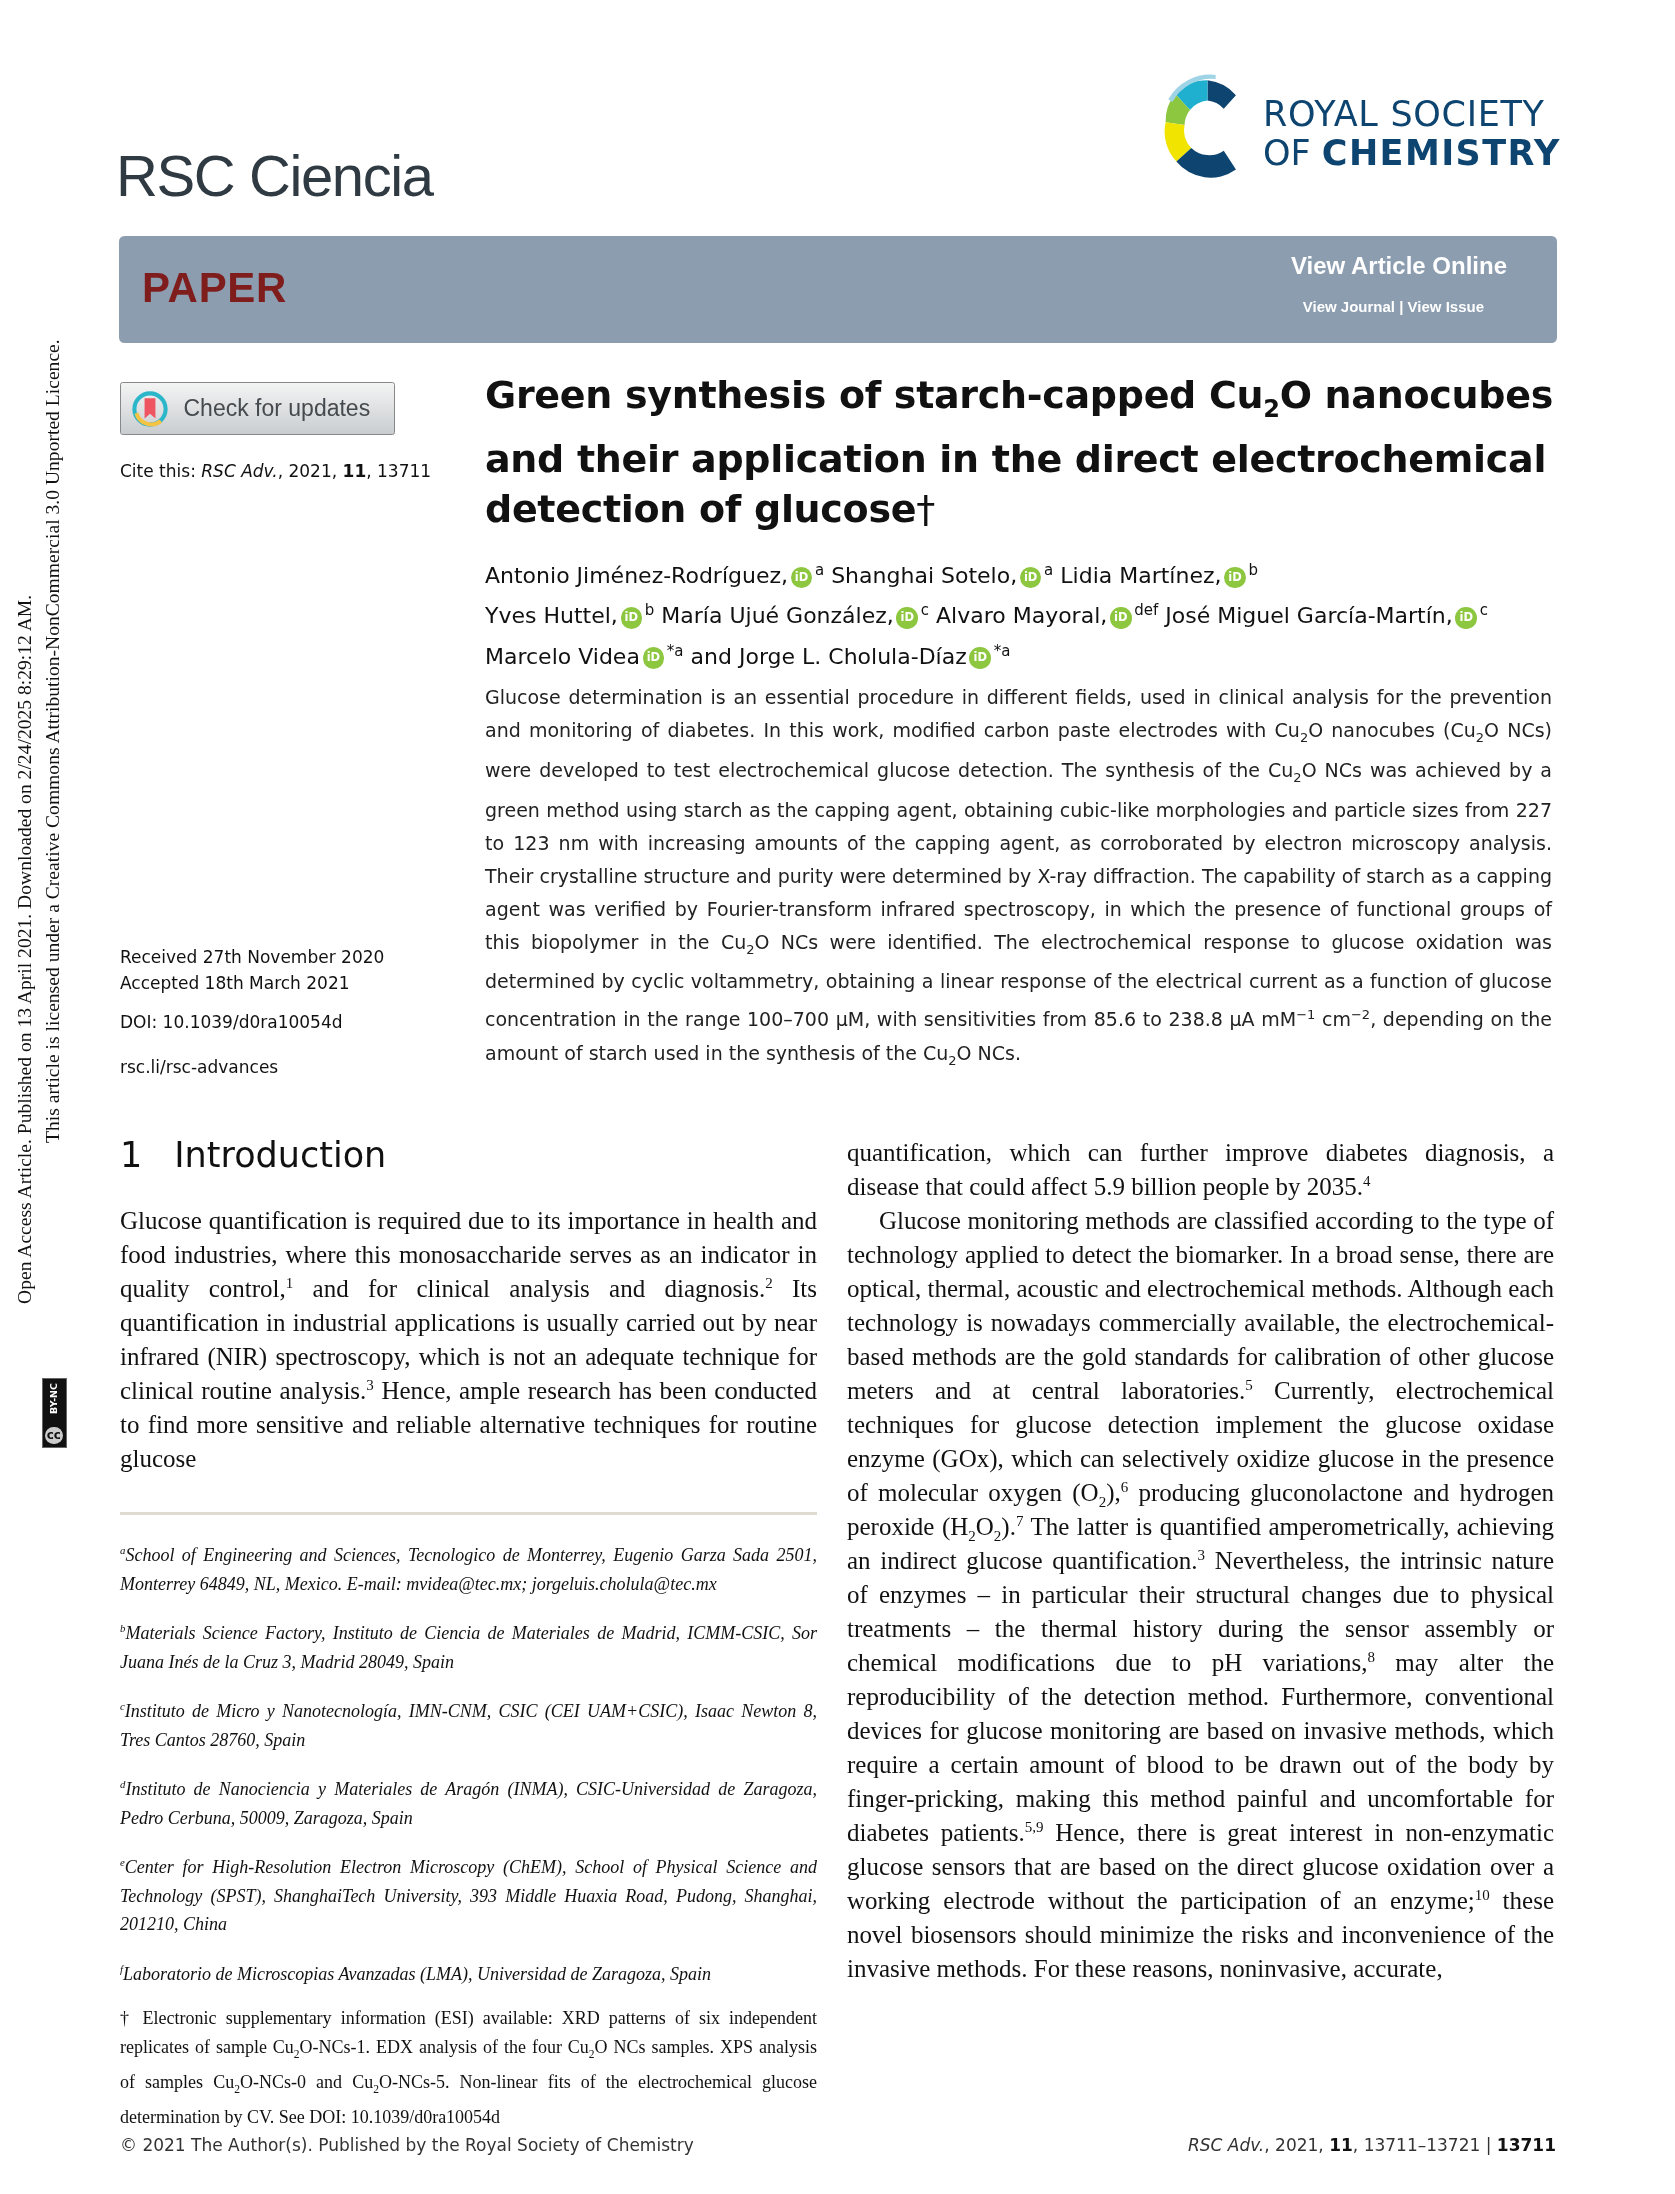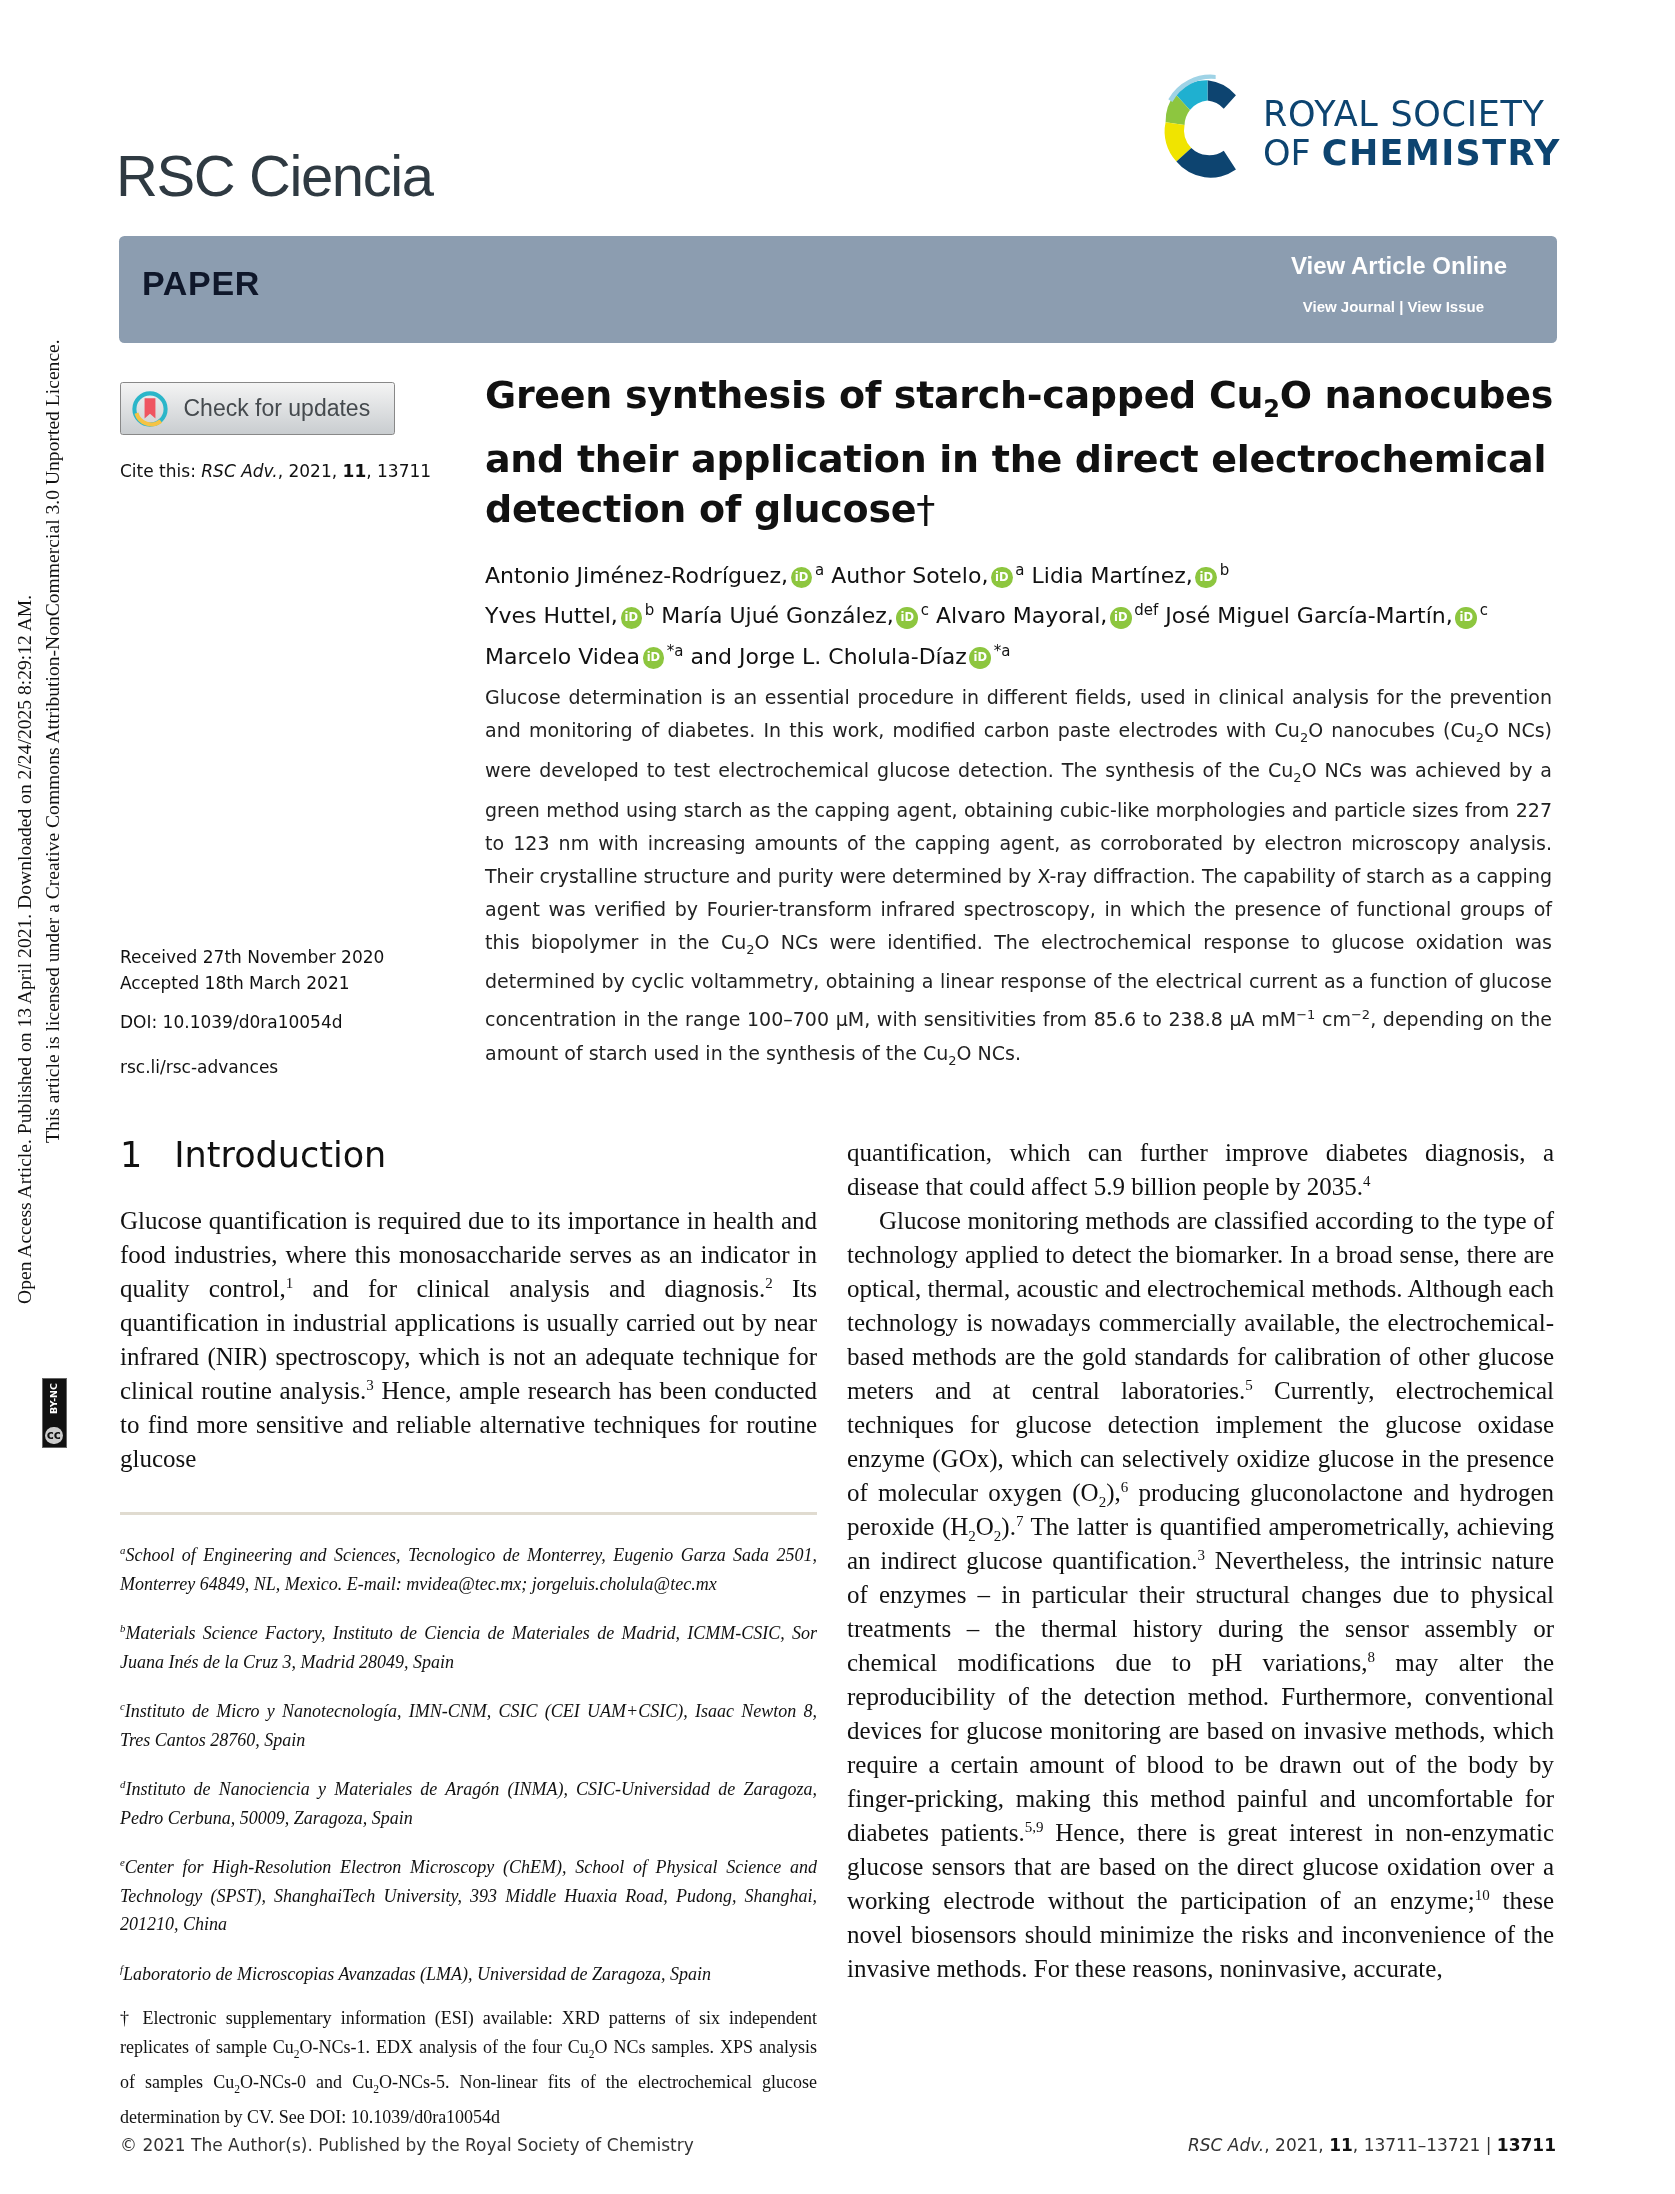--- a/index.html
+++ b/index.html
@@ -8,21 +8,21 @@
 
   
   .journal-title { left:116px; top:142px; font-family:"Liberation Sans", sans-serif; font-size:58px; color:#2f3a42; letter-spacing:-1.4px; }
   .rsc-logo { left:1148px; top:68px; width:419px; height:122px; }
   .rsc-logo .line1 { position:absolute; left:115px; top:26px; font-family:"DejaVu Sans", sans-serif; font-size:35px; color:#0d4470; letter-spacing:0.7px; white-space:nowrap; }
   .rsc-logo .line2 { position:absolute; left:115px; top:65px; font-family:"DejaVu Sans", sans-serif; font-size:35px; color:#0d4470; white-space:nowrap; }
   .rsc-logo .line2 b { font-weight:bold; letter-spacing:1.4px; }
 
   
   .banner { left:119px; top:236px; width:1438px; height:107px; background:#8c9db0; border-radius:5.4px; }
-  .banner .type { position:absolute; left:23px; top:28px; font-size:34px; font-weight:bold; color:#0f172a; font-family:"Liberation Sans", sans-serif; letter-spacing:0.7px; }
+  .banner .type { position:absolute; left:23px; top:28px; font-size:42px; font-weight:bold; color:#7f1d1d; font-family:"Liberation Sans", sans-serif; letter-spacing:0.7px; }
   .banner .view-online { position:absolute; right:50px; top:16px; font-size:24px; color:#fff; font-family:"Liberation Sans", sans-serif; font-weight:bold; }
   .banner .links { position:absolute; right:73px; top:62px; font-size:15px; color:#fff; font-family:"Liberation Sans", sans-serif; font-weight:bold; }
   .banner .links span { cursor:pointer; }
 
   
   .check-btn { left:120px; top:382px; width:273px; height:51px; border:1px solid #888; border-radius:2.7px;
     background:linear-gradient(#f4f4f4, #c9cdd0); display:flex; align-items:center; }
   .check-btn .ico { width:38px; height:38px; margin-left:9.5px; margin-right:15px; }
   .check-btn .lbl { font-family:"Liberation Sans", sans-serif; font-size:23px; color:#454a4e; }
   .cite { left:120px; top:461px; font-size:17px; font-family:"DejaVu Sans", sans-serif; }
@@ -123,21 +123,21 @@
 </div>
 <div class="abs doi">DOI: 10.1039/d0ra10054d</div>
 <div class="abs rsc-link">rsc.li/rsc-advances</div>
 
 <div class="abs article-title">
   <span>Green synthesis of starch-capped Cu</span><sub>2</sub><span>O nanocubes and their application in the direct electrochemical detection of glucose</span><span style="font-weight:normal;">†</span>
 </div>
 
 <div class="abs authors">
   <span>Antonio Jiménez-Rodríguez,</span><span class="orcid">iD</span><sup>a</sup>
-  <span>Author Sotelo,</span><span class="orcid">iD</span><sup>a</sup>
+  <span>Shanghai Sotelo,</span><span class="orcid">iD</span><sup>a</sup>
   <span>Lidia Martínez,</span><span class="orcid">iD</span><sup>b</sup><br>
   <span>Yves Huttel,</span><span class="orcid">iD</span><sup>b</sup>
   <span>María Ujué González,</span><span class="orcid">iD</span><sup>c</sup>
   <span>Alvaro Mayoral,</span><span class="orcid">iD</span><sup>def</sup>
   <span>José Miguel García-Martín,</span><span class="orcid">iD</span><sup>c</sup>
   <span>Marcelo Videa</span><span class="orcid">iD</span><sup>*a</sup>
   <span>and Jorge L. Cholula-Díaz</span><span class="orcid">iD</span><sup>*a</sup>
 </div>
 
 <div class="abs abstract">

